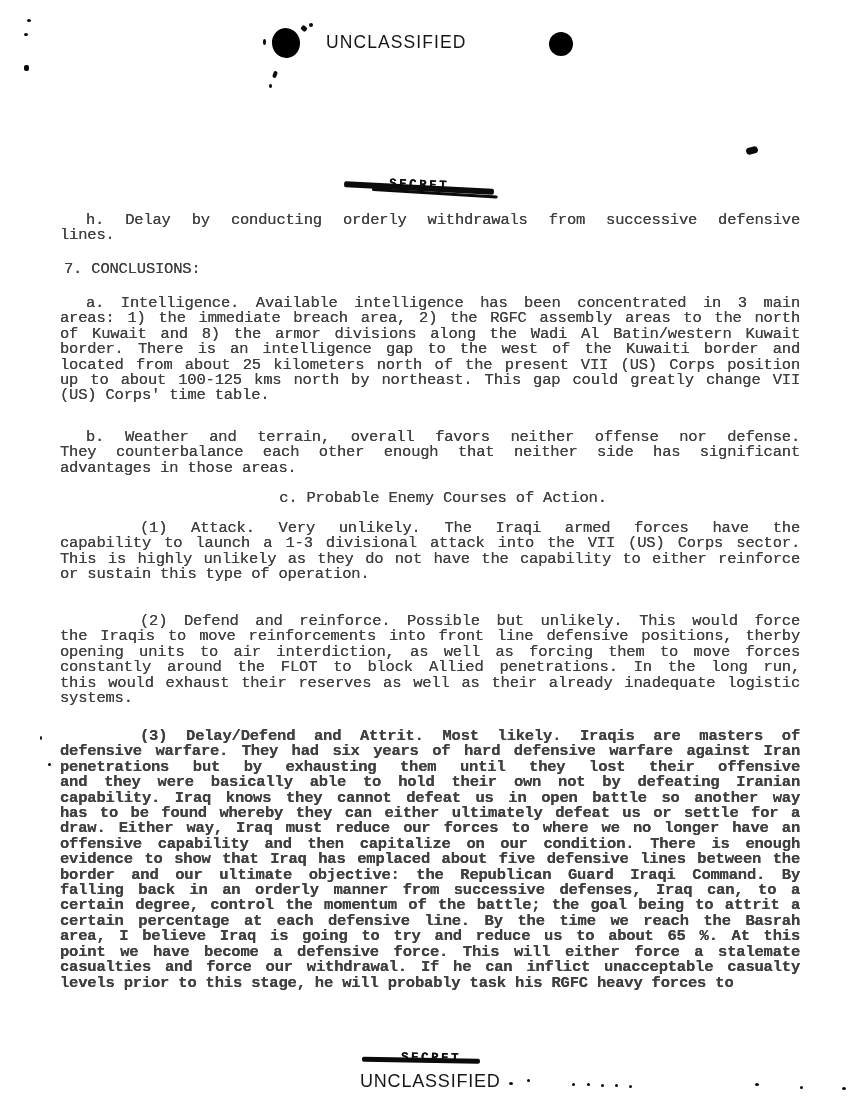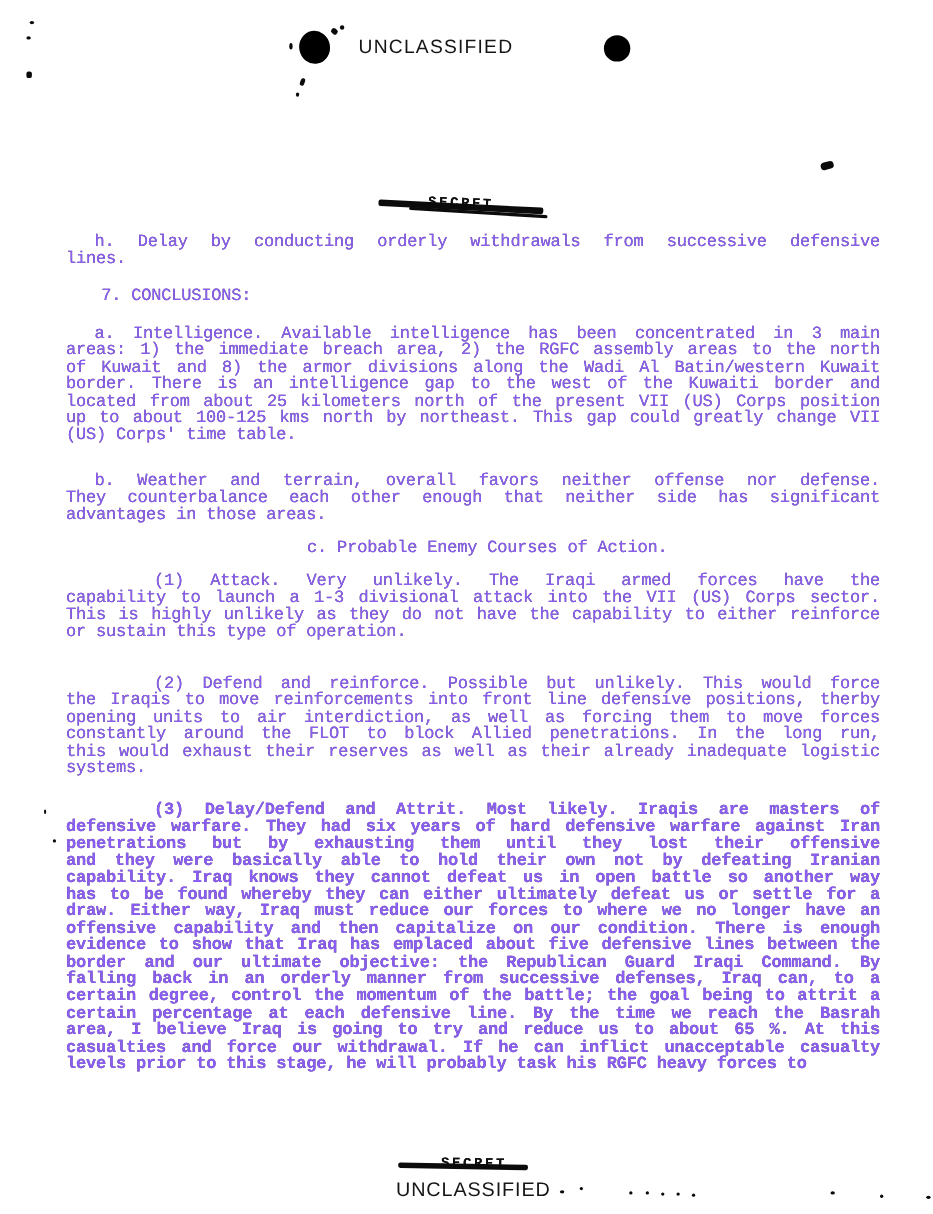--- a/index.html
+++ b/index.html
@@ -5,29 +5,29 @@
   html,body { margin:0; padding:0; }
   body {
     width:848px; height:1104px; background:#ffffff; position:relative;
     font-family:"Liberation Mono", monospace; overflow:hidden;
   }
   .page { position:absolute; left:0; top:0; width:848px; height:1104px; background:#fff; }
 
   
   .typeblock {
     position:absolute; left:60px; width:740px;
-    font-size:15.5px; line-height:15.4px; color:#8b5cf6;
+    font-size:15.5px; line-height:15.4px; color:#404040;
     letter-spacing:-0.2px;
     text-shadow:0 0 0.45px rgba(25,25,25,0.8);
   }
   .tline { text-align:justify; text-align-last:justify; }
   .tline.tlast { text-align-last:left; }
   .ind-letter .tline:first-child { text-indent:26px; }
   .ind-num .tline:first-child { text-indent:80px; }
-  .ind-seven { text-indent:4px;margin-left:28px; }
+  .ind-seven { text-indent:4px; }
   .single { text-align:left; }
 
   
   .banner {
     position:absolute; font-family:"Liberation Sans", sans-serif;
     color:#161616; white-space:nowrap;
   }
   .banner.top { left:326px; top:32px; font-size:17.5px; letter-spacing:1.1px; }
   .banner.bottom { left:360px; top:1071px; font-size:18px; letter-spacing:0.8px; }
 
@@ -126,20 +126,21 @@
       <div class="tline">capability.   Iraq knows they cannot defeat  us in open battle  so another way</div>
       <div class="tline">has to be  found whereby they can either  ultimately defeat us or settle  for a</div>
       <div class="tline">draw.  Either way, Iraq must  reduce our forces to where we no  longer have an</div>
       <div class="tline">offensive capability and  then capitalize on our  condition.  There  is enough</div>
       <div class="tline">evidence to show that Iraq has emplaced about five defensive lines between the</div>
       <div class="tline">border and our  ultimate objective: the Republican  Guard Iraqi Command.   By</div>
       <div class="tline">falling  back in an  orderly manner from  successive defenses, Iraq  can, to a</div>
       <div class="tline">certain degree, control the momentum of the battle; the goal being to attrit a</div>
       <div class="tline">certain percentage at  each defensive line.  By  the time we reach  the Basrah</div>
       <div class="tline">area, I  believe Iraq is going  to try and reduce us  to about 65 %.   At this</div>
+      <div class="tline">point we have become a  defensive force.  This  will either force a  stalemate</div>
       <div class="tline">casualties and force our withdrawal.  If he can inflict  unacceptable casualty</div>
       <div class="tline tlast">levels prior to this stage, he will probably task his RGFC heavy forces to</div>
     </div>
 
   <div class="secret-stamp stamp-bottom">
     <span class="word">SECRET</span>
     <span class="bar b1"></span>
   </div>
 
   <div class="banner bottom">UNCLASSIFIED</div>

